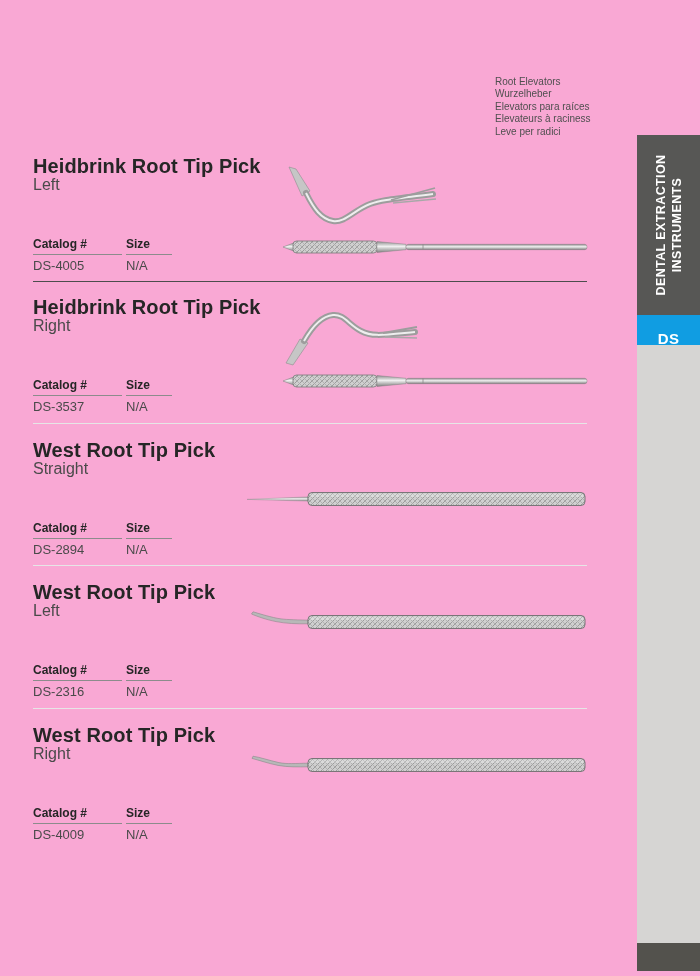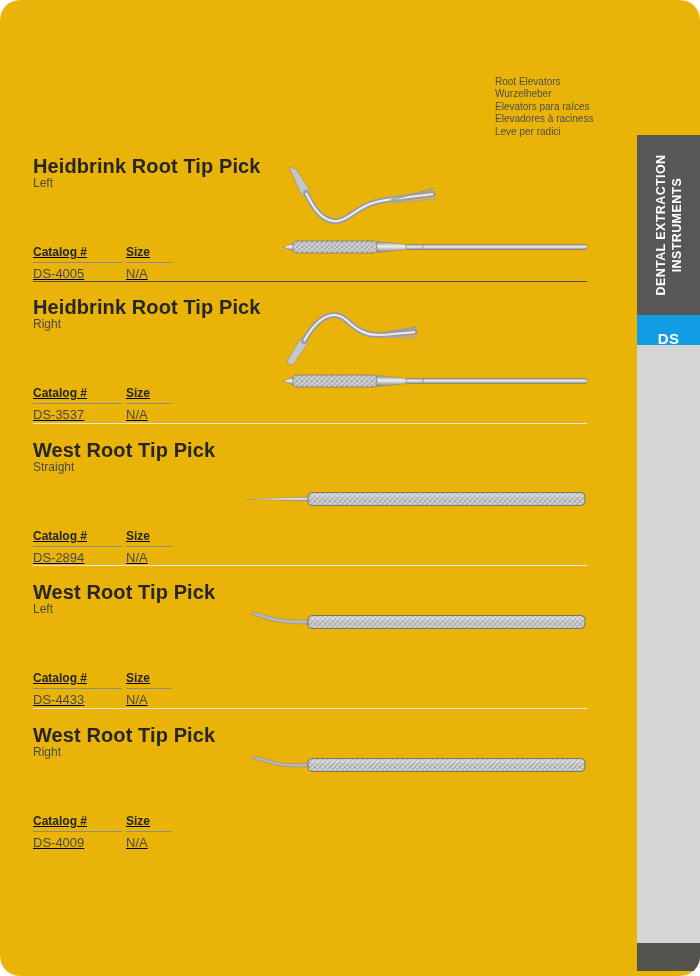--- a/index.html
+++ b/index.html
@@ -1,20 +1,19 @@
 <!DOCTYPE html>
 <html><head>
 <meta charset="utf-8">
 <style>
   html,body{margin:0;padding:0;background:#ffffff;}
   .page{
     position:relative;width:700px;height:976px;overflow:hidden;
-    background:#eab308;outline:1px solid #ececec;
+    background:#f9a8d4;outline:1px solid #ececec;
     font-family:"Liberation Sans",sans-serif;
-    border-radius:20px;
     -webkit-font-smoothing:antialiased;
   }
 
   
   .translations{position:absolute;left:495px;top:76px;font-size:10px;line-height:12.4px;color:#4f4f4f;}
 
   
   .tab-dark{position:absolute;left:637px;top:135px;width:63px;height:180px;background:#575755;}
   .tab-dark-inner{
     position:absolute;width:180px;height:63px;
@@ -26,22 +25,22 @@
     position:absolute;left:637px;top:315px;width:63px;height:46px;background:#109de2;
     color:#ffffff;font-weight:bold;font-size:15px;letter-spacing:.3px;
     display:flex;align-items:center;justify-content:center;
   }
   .gray-col{position:absolute;left:637px;top:345px;width:63px;height:598px;background:#d6d5d3;}
   .footer-block{position:absolute;left:637px;top:943px;width:63px;height:28px;background:#53524d;}
 
   
   .section{position:absolute;left:33px;width:554px;height:130px;}
   .p-name{position:absolute;top:0;left:0;font-size:20px;font-weight:bold;color:#262626;letter-spacing:.1px;white-space:nowrap;}
-  .p-variant{position:absolute;top:21px;left:0;font-size:12px;color:#4a4a4a;}
-  .cat{position:absolute;top:90px;left:0;display:flex;text-decoration:underline;}
+  .p-variant{position:absolute;top:21px;left:0;font-size:16px;color:#4a4a4a;}
+  .cat{position:absolute;top:82px;left:0;display:flex;}
   .cat .c1{width:89px;margin-right:4px;}
   .cat .c2{width:46px;}
   .cat-h{font-size:12px;font-weight:bold;color:#262626;border-bottom:1px solid #8c8c8c;padding-bottom:3px;white-space:nowrap;}
   .cat-v{font-size:13px;color:#4a4a4a;padding-top:3px;white-space:nowrap;}
 
   .divider{position:absolute;left:33px;width:554px;height:1px;}
   .div-dark{background:#4d4d4d;}
   .div-light{background:#e6e6e6;}
 
   svg.inst{position:absolute;}
@@ -63,21 +62,21 @@
         <stop offset="0.45" stop-color="#f0f0f0"></stop>
         <stop offset="1" stop-color="#808080"></stop>
       </linearGradient>
     </defs>
   </svg>
 
   <div class="translations">
     <div>Root Elevators</div>
     <div>Wurzelheber</div>
     <div>Elevators para raíces</div>
-    <div>Elevadores à raciness</div>
+    <div>Elevateurs à raciness</div>
     <div>Leve per radici</div>
   </div>
 
   <div class="tab-dark">
     <div class="tab-dark-inner">
       <span>DENTAL EXTRACTION</span>
       <span>INSTRUMENTS</span>
     </div>
   </div>
   <div class="tab-blue">
@@ -169,21 +168,21 @@
   </svg>
 
   <div class="divider div-light" style="top:565px"></div>
 
   <div class="section" style="top:581px">
     <div class="p-name">West Root Tip Pick</div>
     <div class="p-variant">Left</div>
     <div class="cat">
       <div class="c1">
         <div class="cat-h">Catalog #</div>
-        <div class="cat-v">DS-4433</div>
+        <div class="cat-v">DS-2316</div>
       </div>
       <div class="c2">
         <div class="cat-h">Size</div>
         <div class="cat-v">N/A</div>
       </div>
     </div>
   </div>
   <svg class="inst" style="left:245px;top:609px" width="342" height="26" viewBox="0 0 342 26">
     <path d="M63,11.2 C48,10.6 40,10.8 32,9.2 C22,7.2 13,4.2 8,2.8 L6.5,5 C12,7.4 21,10.6 31,12.6 C41,14.6 52,15 63,14.8 Z" fill="#b8b8b8" stroke="#808080" stroke-width="0.5"></path>
     <rect x="63" y="6.5" width="277" height="13" rx="4" fill="url(#knurl)" stroke="#6e6e6e" stroke-width="0.9"></rect>

